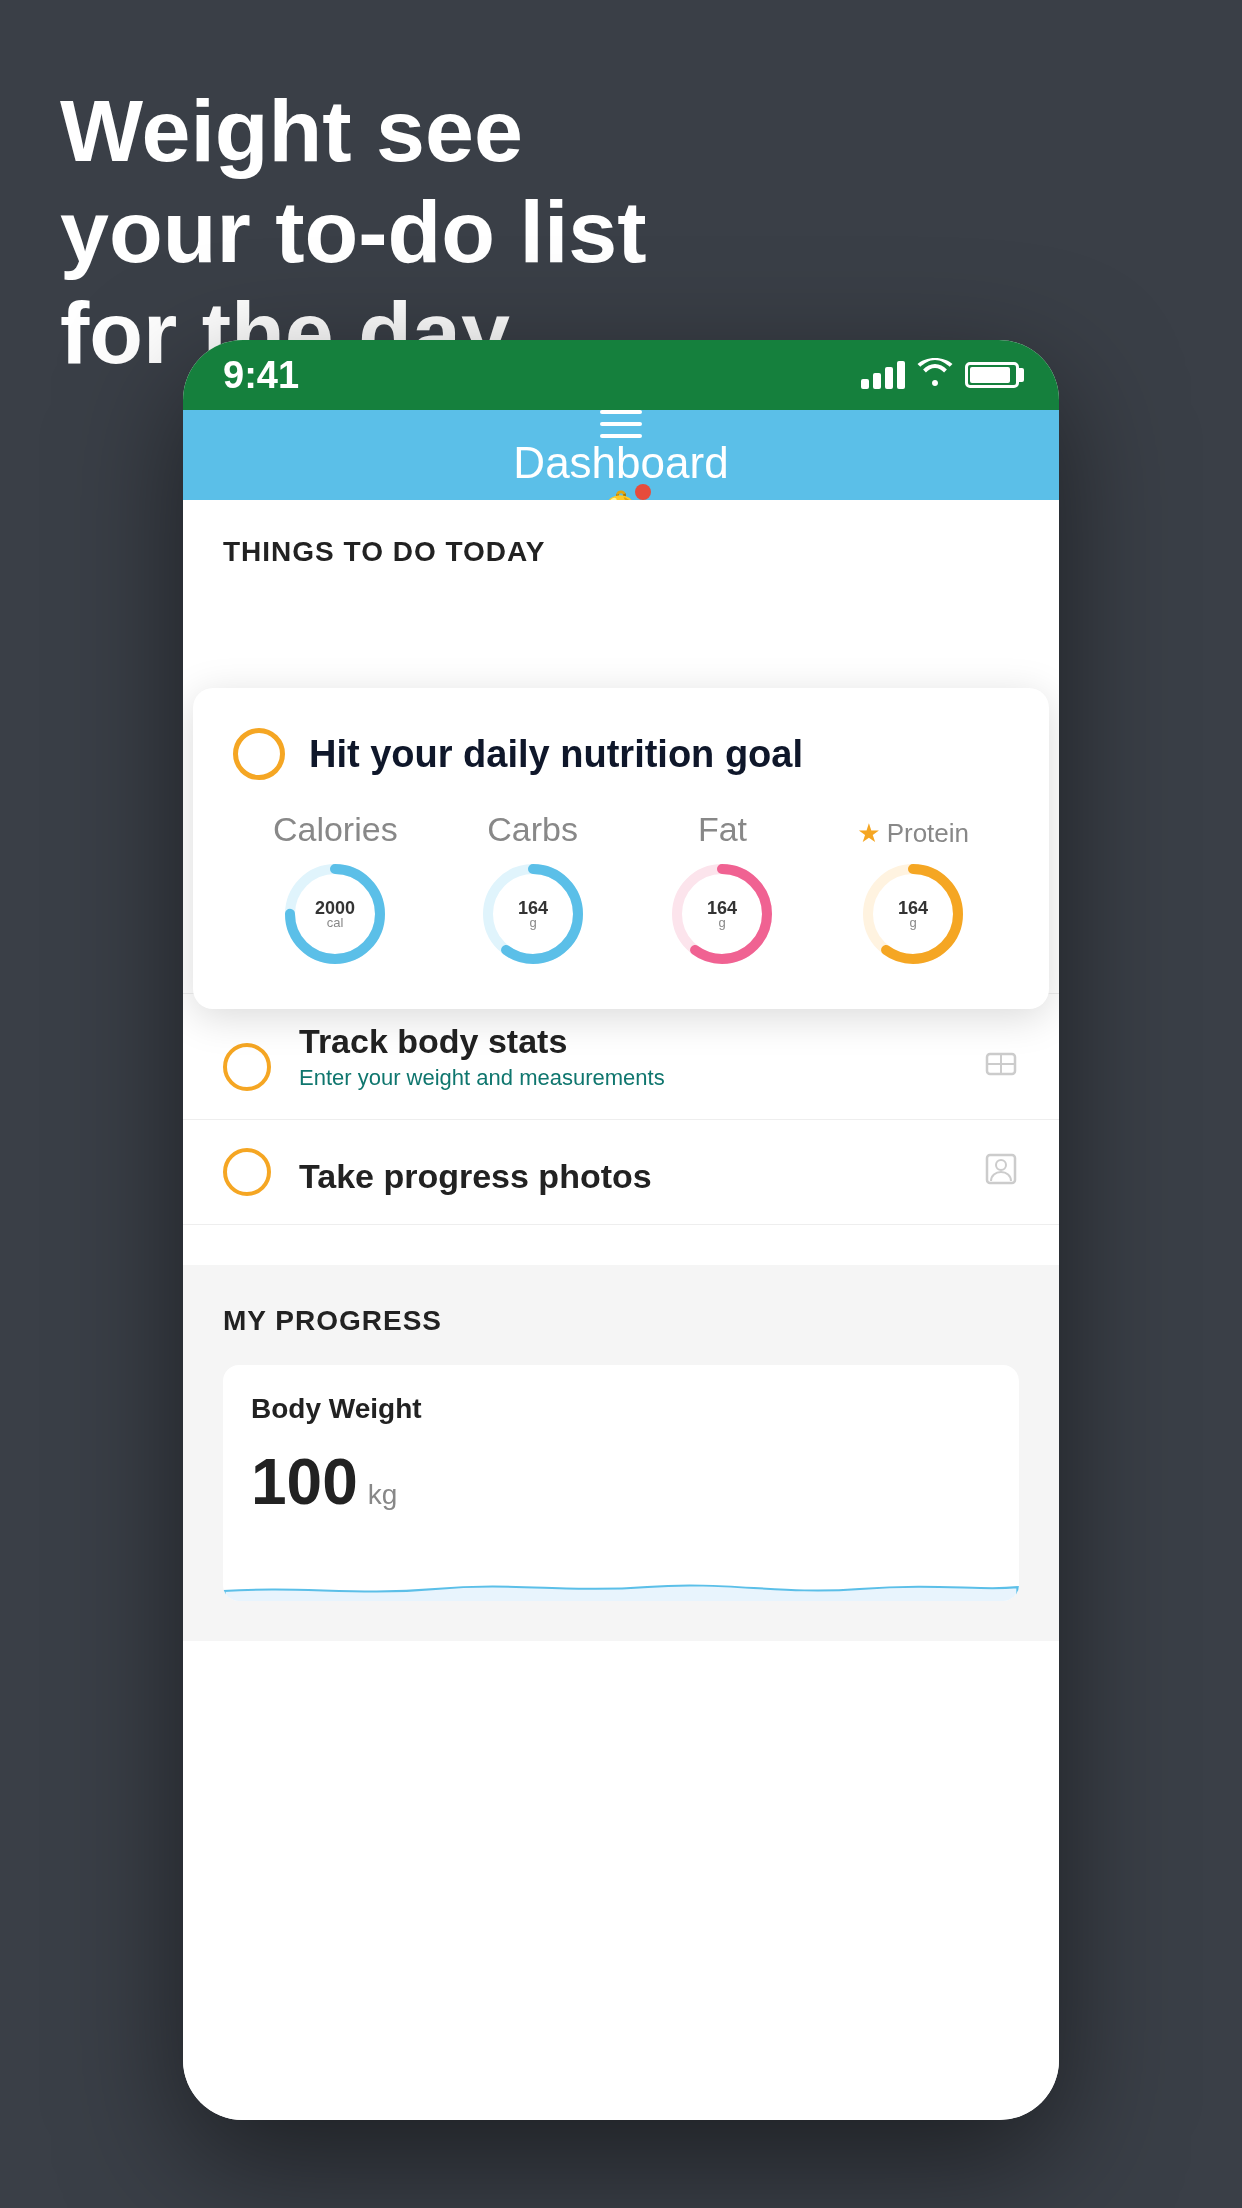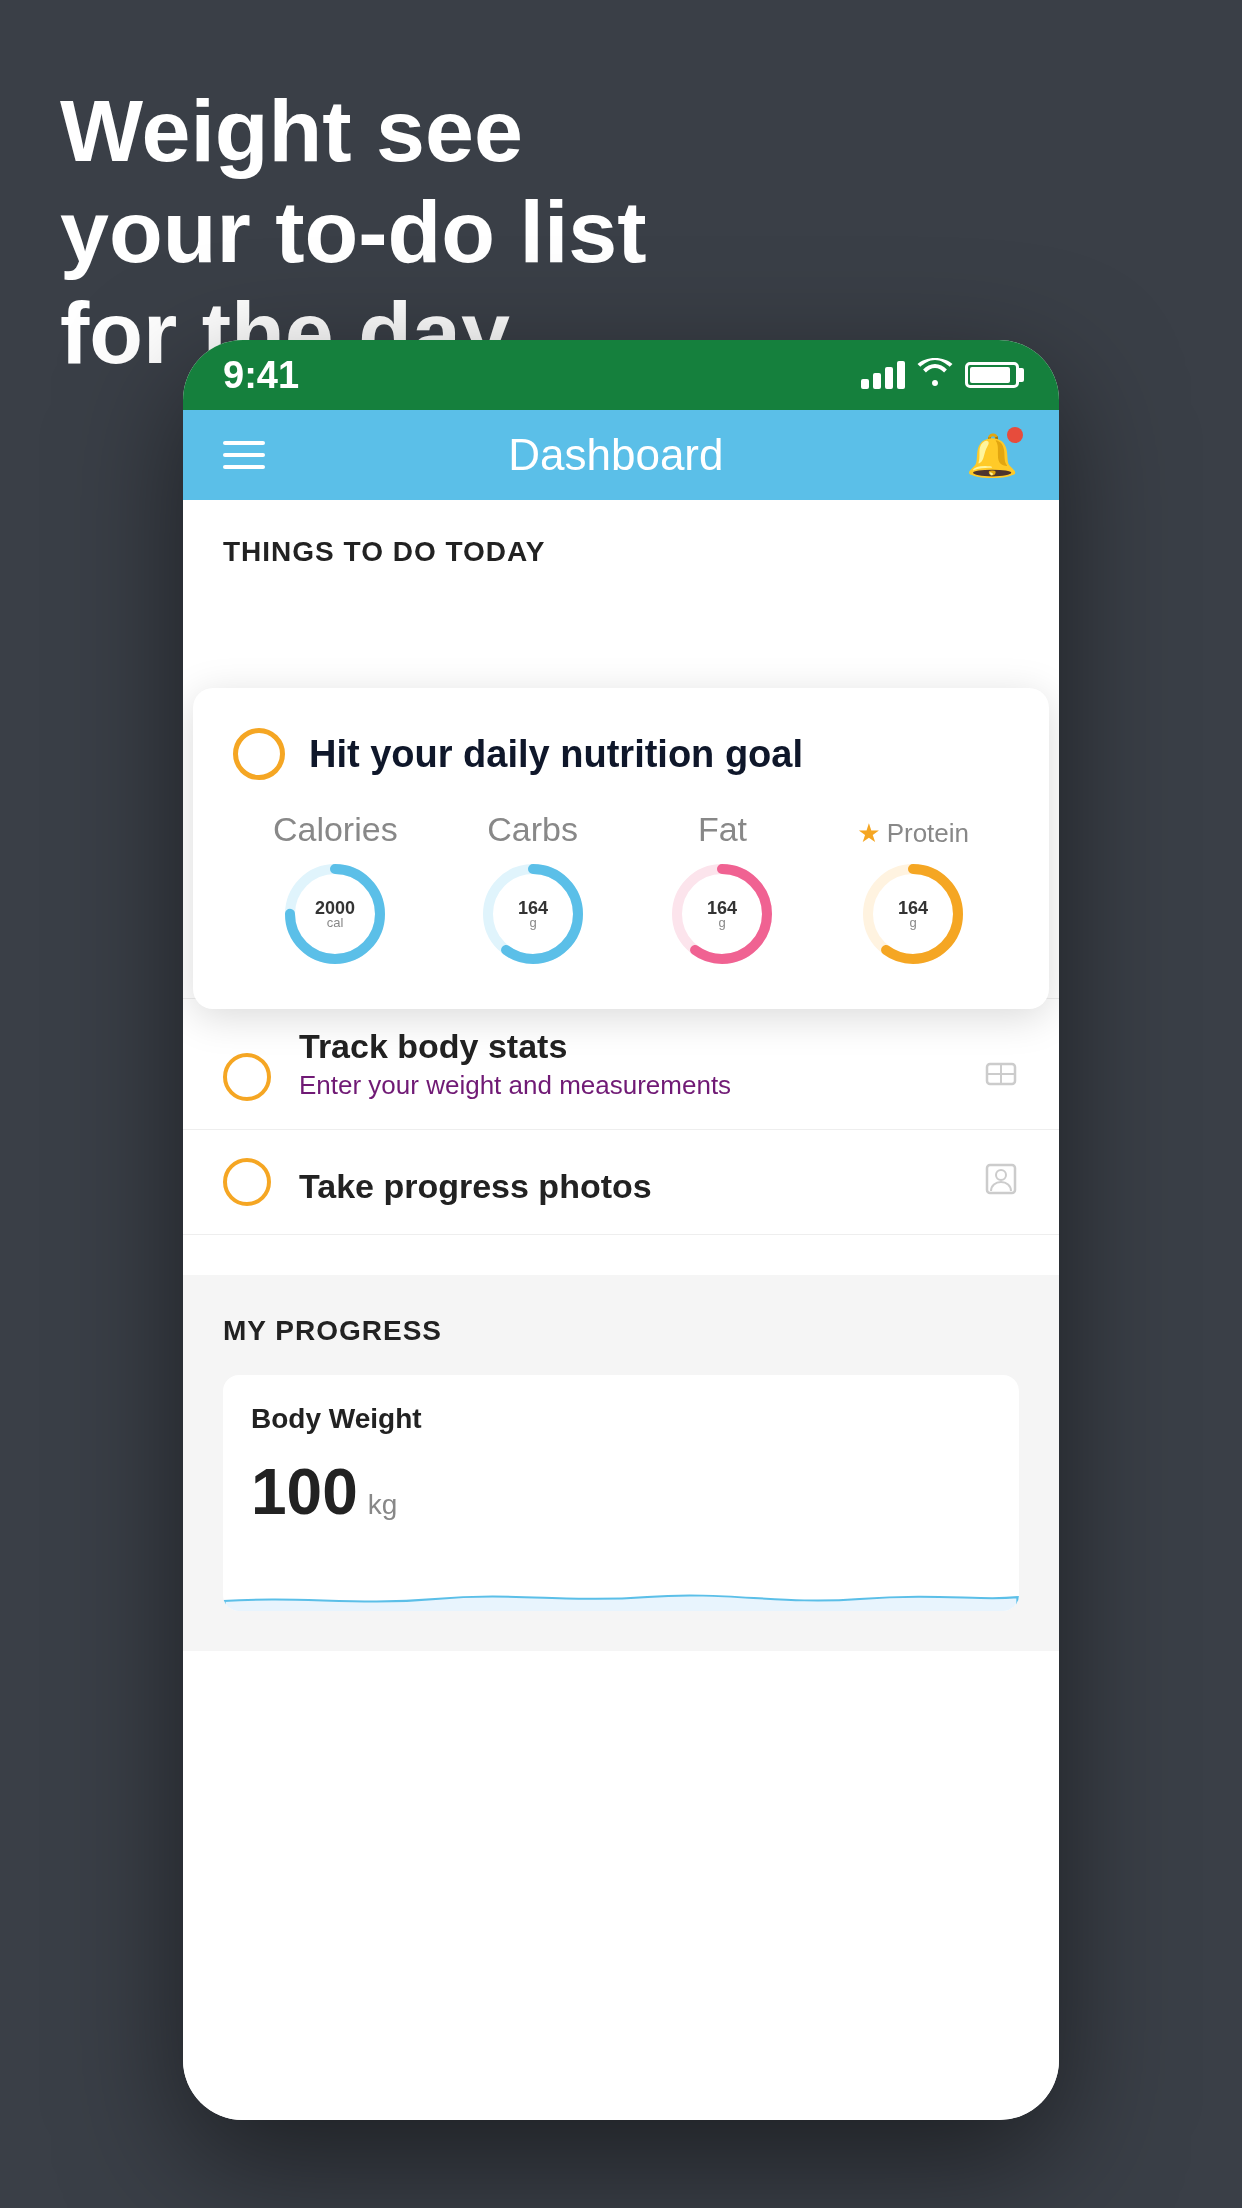--- a/index.html
+++ b/index.html
@@ -100,20 +100,21 @@
     }
 
     
     .nav-bar {
       background: #5bbfe8;
       height: 90px;
       display: flex;
       align-items: center;
       justify-content: space-between;
       padding: 0 40px;
+      flex-direction: column;
     }
     .hamburger {
       display: flex;
       flex-direction: column;
       gap: 8px;
       cursor: pointer;
     }
     .hamburger span {
       display: block;
       width: 42px;
@@ -247,22 +248,22 @@
     }
     .todo-text {
       flex: 1;
     }
     .todo-title {
       font-size: 34px;
       font-weight: 600;
       color: #222;
     }
     .todo-subtitle {
-      font-size: 26px;
-      color: #701a75;
+      font-size: 22px;
+      color: #0f766e;
       margin-top: 4px;
     }
     .todo-icon {
       font-size: 36px;
       color: #ccc;
     }
 
     
     .progress-section {
       background: #f5f5f5;

